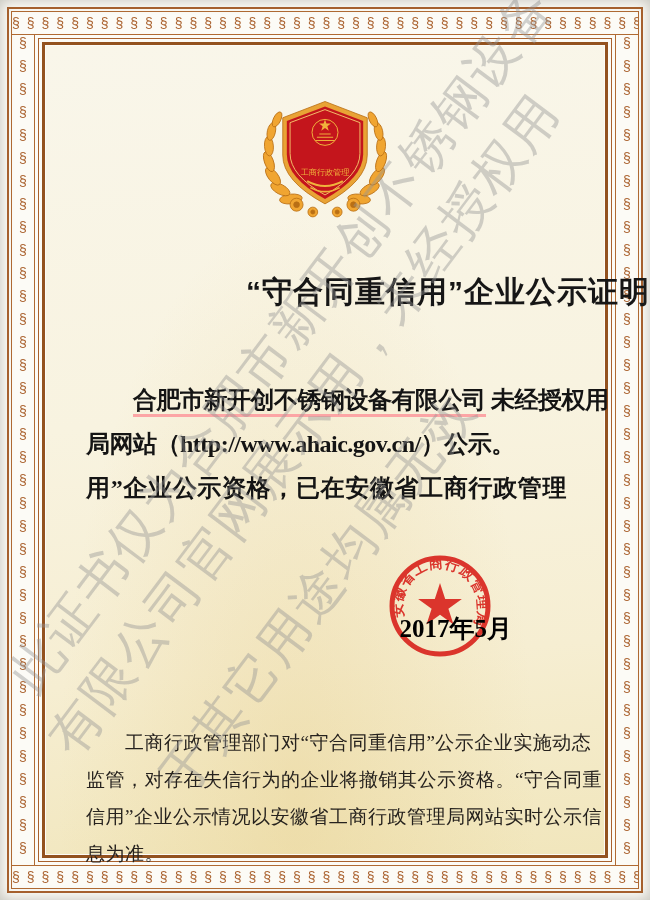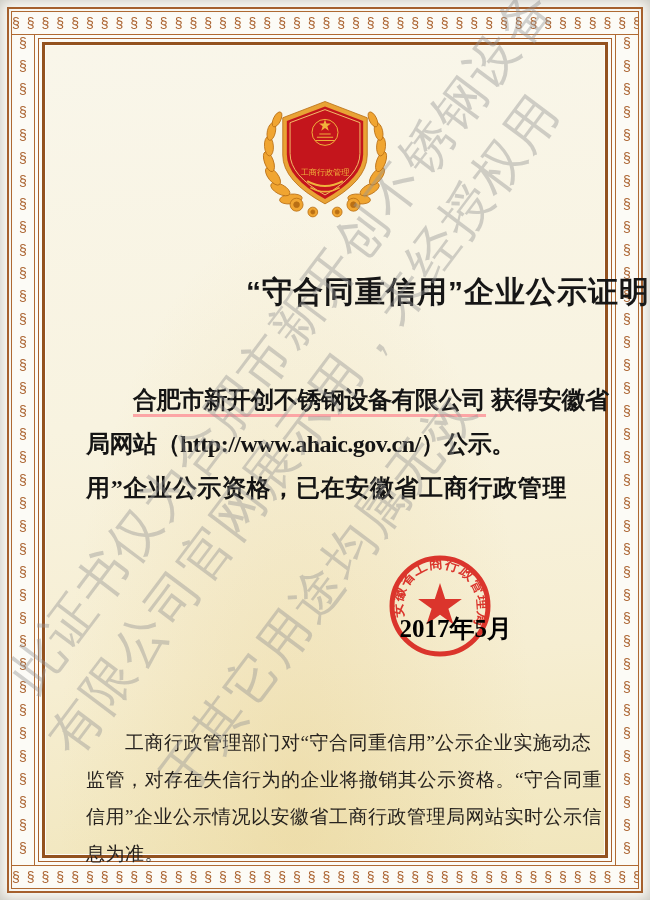--- a/index.html
+++ b/index.html
@@ -119,21 +119,21 @@
       <text x="80" y="95" text-anchor="middle" font-size="10" fill="#f0b33c">工商行政管理</text>
 
       <path d="M58,102 Q80,114 102,102" fill="none" stroke="#f0b33c" stroke-width="2.5"></path>
       <path d="M62,110 Q80,120 98,110" fill="none" stroke="#f0b33c" stroke-width="2"></path>
     </svg>
 
     <div class="title">“守合同重信用”企业公示证明</div>
 
     <div class="body-par">
       <div class="line just">
-        <span>　　</span><span class="company">合肥市新开创不锈钢设备有限公司</span><span> 获得安徽省</span>
+        <span>　　</span><span class="company">合肥市新开创不锈钢设备有限公司</span><span> 未经授权用</span>
       </div>
       <div class="line">局网站（http://www.ahaic.gov.cn/）公示。</div>
       <div class="line just">用”企业公示资格，已在安徽省工商行政管理</div>
     </div>
 
     <div class="date">2017年5月</div>
     <svg class="seal" viewBox="0 0 110 110" aria-hidden="true">
       <circle cx="55" cy="55" r="48" fill="none" stroke="#d8251e" stroke-width="5"></circle>
       <polygon points="55,32 60.2,47.9 76.9,47.9 63.4,57.7 68.5,73.6 55,63.8 41.5,73.6 46.6,57.7 33.1,47.9 49.8,47.9" fill="#d8251e"></polygon>
       <defs>

